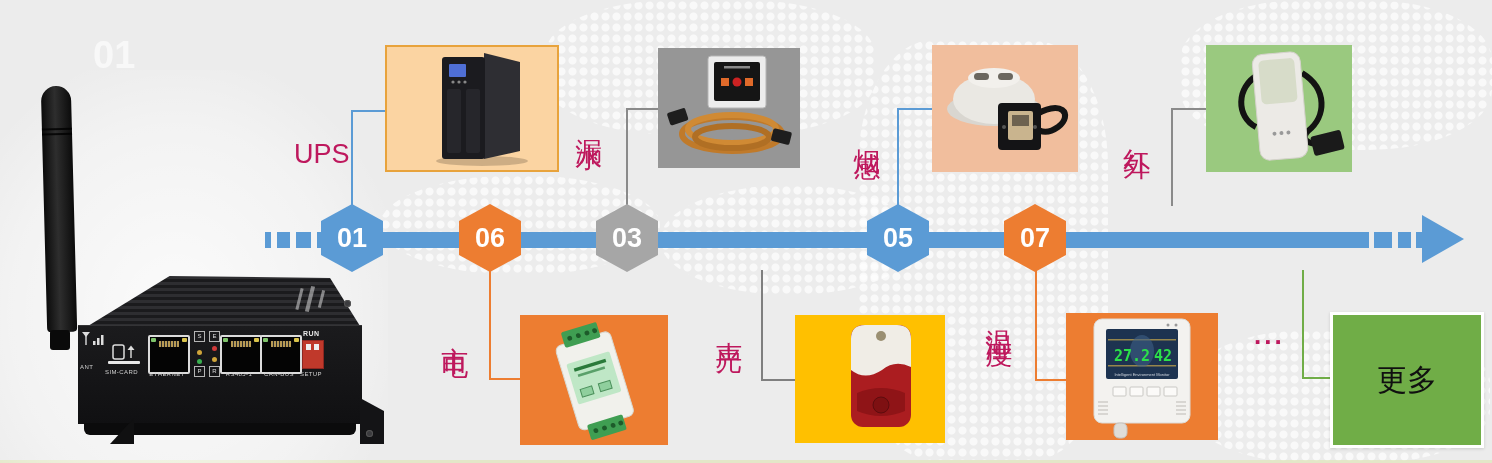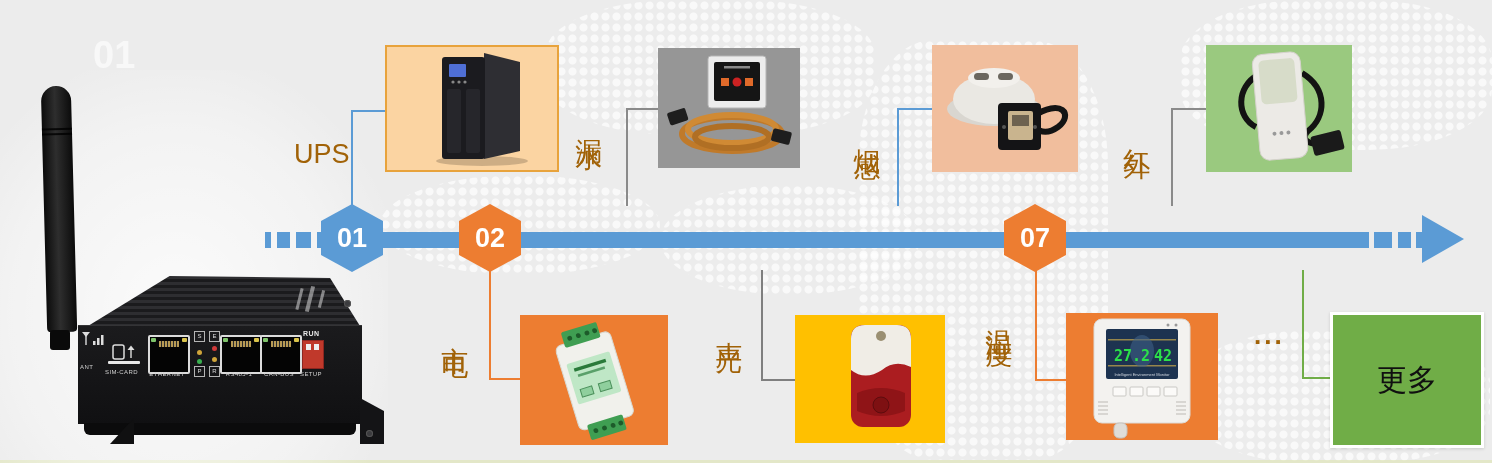--- a/index.html
+++ b/index.html
@@ -16,21 +16,21 @@
   .bar{position:absolute;top:232px;height:16px;background:#5B9BD5;z-index:1;}
   .arrowhead{position:absolute;left:1422px;top:215px;width:0;height:0;z-index:1;
              border-top:24px solid transparent;border-bottom:24px solid transparent;border-left:42px solid #5B9BD5;}
   .hex{position:absolute;top:204px;width:62px;height:68px;z-index:3;display:flex;align-items:center;justify-content:center;
        clip-path:polygon(50% 0,100% 25%,100% 75%,50% 100%,0 75%,0 25%);
        color:#fff;font-weight:bold;font-size:27px;}
   .vline,.hline{position:absolute;z-index:2;}
   .vline{width:2px;} .hline{height:2px;}
 
   
-  .plabel{position:absolute;z-index:4;font-size:27px;color:#a16207;line-height:1.18;}
+  .plabel{position:absolute;z-index:4;font-size:27px;color:#be185d;line-height:1.18;}
   .vert{writing-mode:vertical-rl;text-orientation:upright;letter-spacing:5px;}
   .ellip{font-weight:bold;letter-spacing:3px;font-size:26px;}
 
   
   .pbox{position:absolute;z-index:2;}
   .pbox svg{display:block;width:100%;height:100%;}
   .morebox{display:flex;align-items:center;justify-content:center;border:3px solid #ffffff;
            font-size:30px;color:#101010;box-shadow:0 1px 3px rgba(0,0,0,.15);}
 
   
@@ -172,21 +172,23 @@
   <div class="vline" style="left: 897px; top: 108px; height: 98px; background: rgb(91, 155, 213);"></div>
   <div class="hline" style="left: 897px; top: 108px; width: 37px; background: rgb(91, 155, 213);"></div>
   <div class="vline" style="left: 1035px; top: 270px; height: 111px; background: rgb(237, 125, 49);"></div>
   <div class="hline" style="left: 1035px; top: 379px; width: 33px; background: rgb(237, 125, 49);"></div>
   <div class="vline" style="left: 1171px; top: 108px; height: 98px; background: rgb(138, 138, 138);"></div>
   <div class="hline" style="left: 1171px; top: 108px; width: 37px; background: rgb(138, 138, 138);"></div>
   <div class="vline" style="left: 1302px; top: 270px; height: 109px; background: rgb(112, 173, 71);"></div>
   <div class="hline" style="left: 1302px; top: 377px; width: 30px; background: rgb(112, 173, 71);"></div>
 
   <div class="hex" style="left: 321px; background: rgb(91, 155, 213);">01</div>
-  <div class="hex" style="left: 459px; background: rgb(237, 125, 49);">02</div>
+  <div class="hex" style="left: 459px; background: rgb(237, 125, 49);">06</div>
+  <div class="hex" style="left: 596px; background: rgb(166, 166, 166);">03</div>
+  <div class="hex" style="left: 867px; background: rgb(91, 155, 213);">05</div>
   <div class="hex" style="left: 1004px; background: rgb(237, 125, 49);">07</div>
 
   <div class="plabel" style="left:294px;top:139px;">UPS</div>
   <div class="plabel vert" style="left:438px;top:325px;">市电</div>
   <div class="plabel vert" style="left:572px;top:117px;">漏水</div>
   <div class="plabel vert" style="left:712px;top:320px;">声光</div>
   <div class="plabel vert" style="left:850px;top:127px;">烟感</div>
   <div class="plabel vert" style="left:982px;top:308px;">温湿度</div>
   <div class="plabel vert" style="left:1120px;top:127px;">红外</div>
   <div class="plabel ellip" style="left:1254px;top:320px;">...</div>

